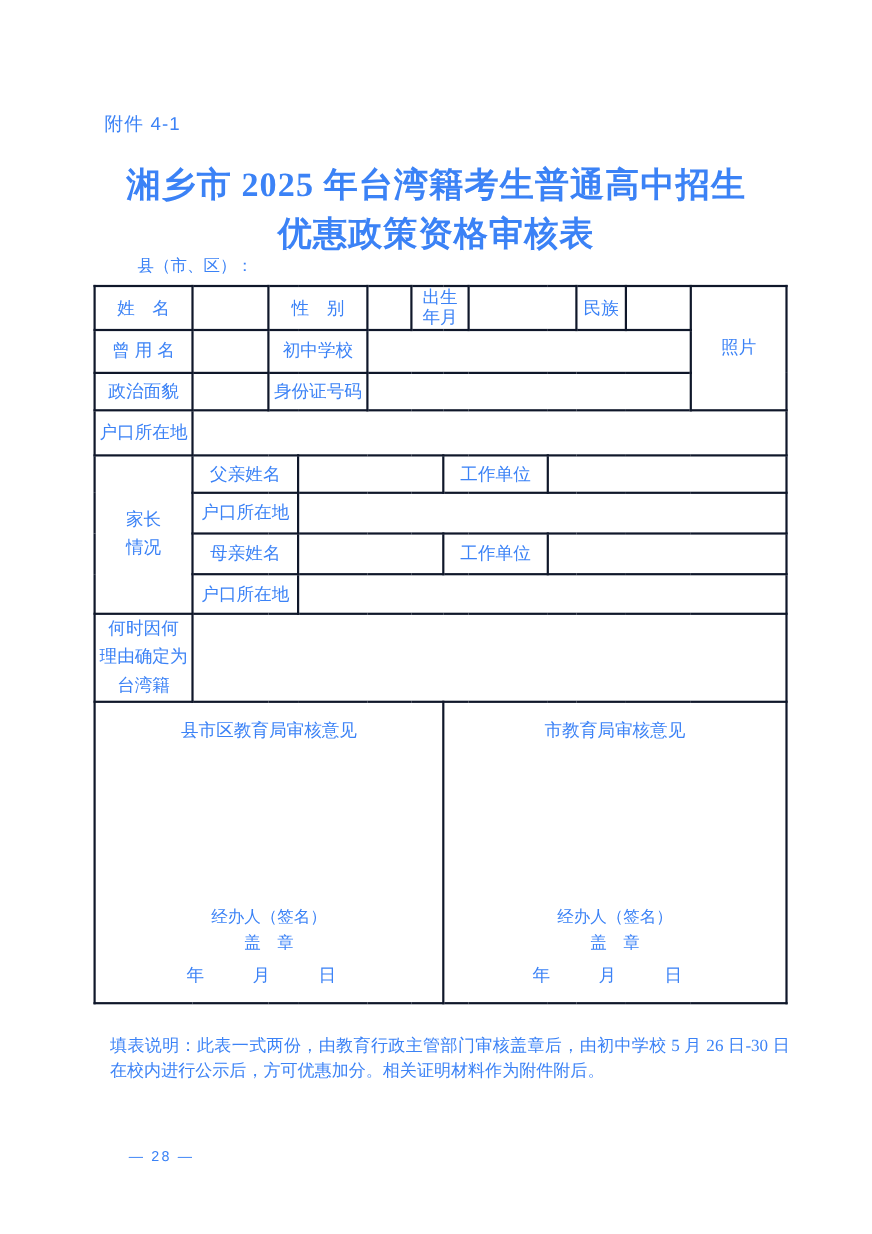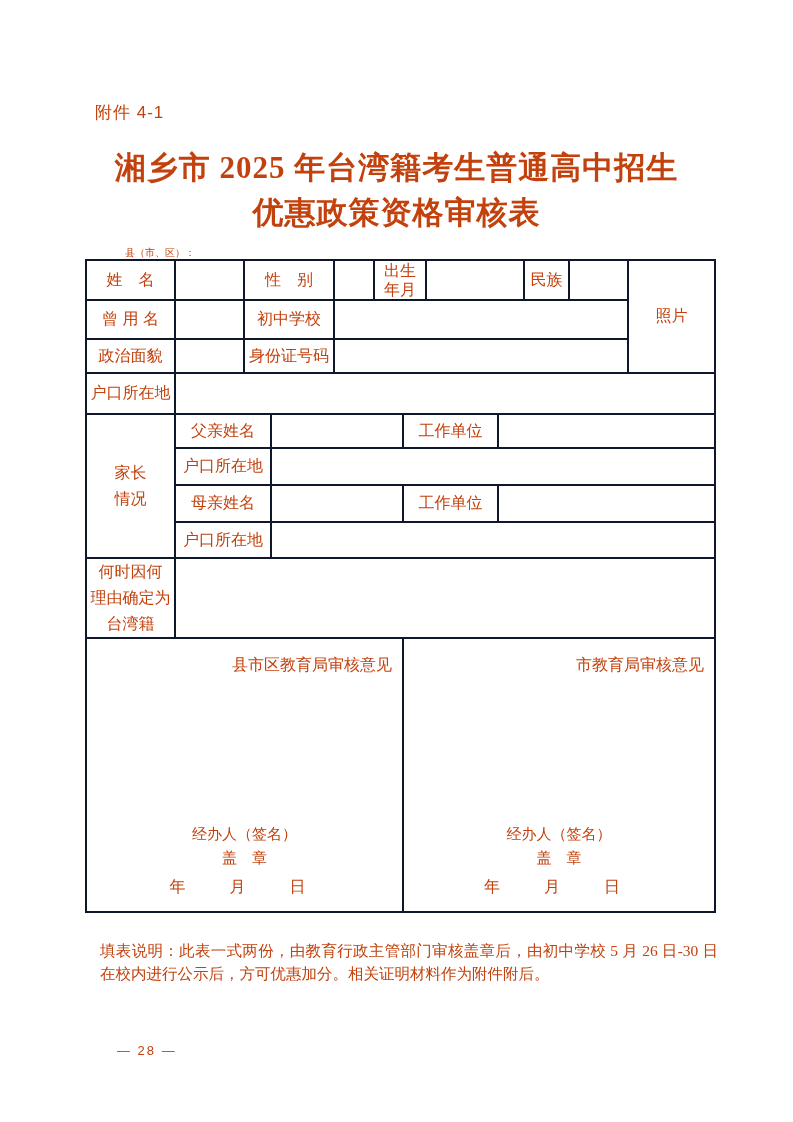--- a/index.html
+++ b/index.html
@@ -2,40 +2,40 @@
 <html><head>
 <meta charset="utf-8">
 <style>
   html,body{margin:0;padding:0;background:#e8e8e8;}
   .page{
     position:relative;
     width:793px;height:1122px;
     background:#ffffff;
     margin:0 auto;
     font-family:"Liberation Sans",sans-serif;
-    color:#c2410c;
+    color:#3b82f6;
     overflow:hidden;
   }
   .attachment{
     position:absolute;left:95px;top:101px;
     font-size:17px;letter-spacing:1px;
   }
   .title{
     position:absolute;left:0;top:145px;width:100%;
     text-align:center;
     font-family:"Liberation Serif",serif;
     font-weight:bold;
     font-size:31px;line-height:45px;
     letter-spacing:1px;
     white-space:pre-line;
   }
   .subheader{
-    position:absolute;left:85px;top:246px;width:629px;
+    position:absolute;left:85px;top:232px;width:629px;
     display:flex;align-items:baseline;
-    font-size:10px;
+    font-size:15px;
   }
   .subheader .county{padding-left:40px;}
   .subheader .filltime{padding-right:18px;display:flex;align-items:baseline;}
   .subheader .date{margin-left:28px;letter-spacing:8px;}
   table.form{
     position:absolute;left:85px;top:259px;
     width:629px;
     border-collapse:collapse;table-layout:fixed;
   }
   table.form td{
@@ -49,21 +49,21 @@
   td.birth{white-space:pre-line;line-height:19px;font-size:15px;}
   td.opinion{
     text-align:left;vertical-align:top;
   }
   .opinion-inner{
     display:flex;flex-direction:column;
     height:270px;
     padding:14px 10px 12px 10px;
     box-sizing:border-box;
   }
-  .opinion-title{font-size:16px;line-height:22px;text-align:right;}
+  .opinion-title{font-size:16px;line-height:22px;}
   .sign-block{margin-top:auto;}
   .sign-line{font-size:15px;line-height:24px;}
   .date-line{
     margin-top:7px;text-align:center;
     font-size:16px;letter-spacing:14px;
   }
   .note{
     position:absolute;left:100px;top:939px;width:618px;
     font-family:"Liberation Serif",serif;
     font-size:15.5px;line-height:23px;

